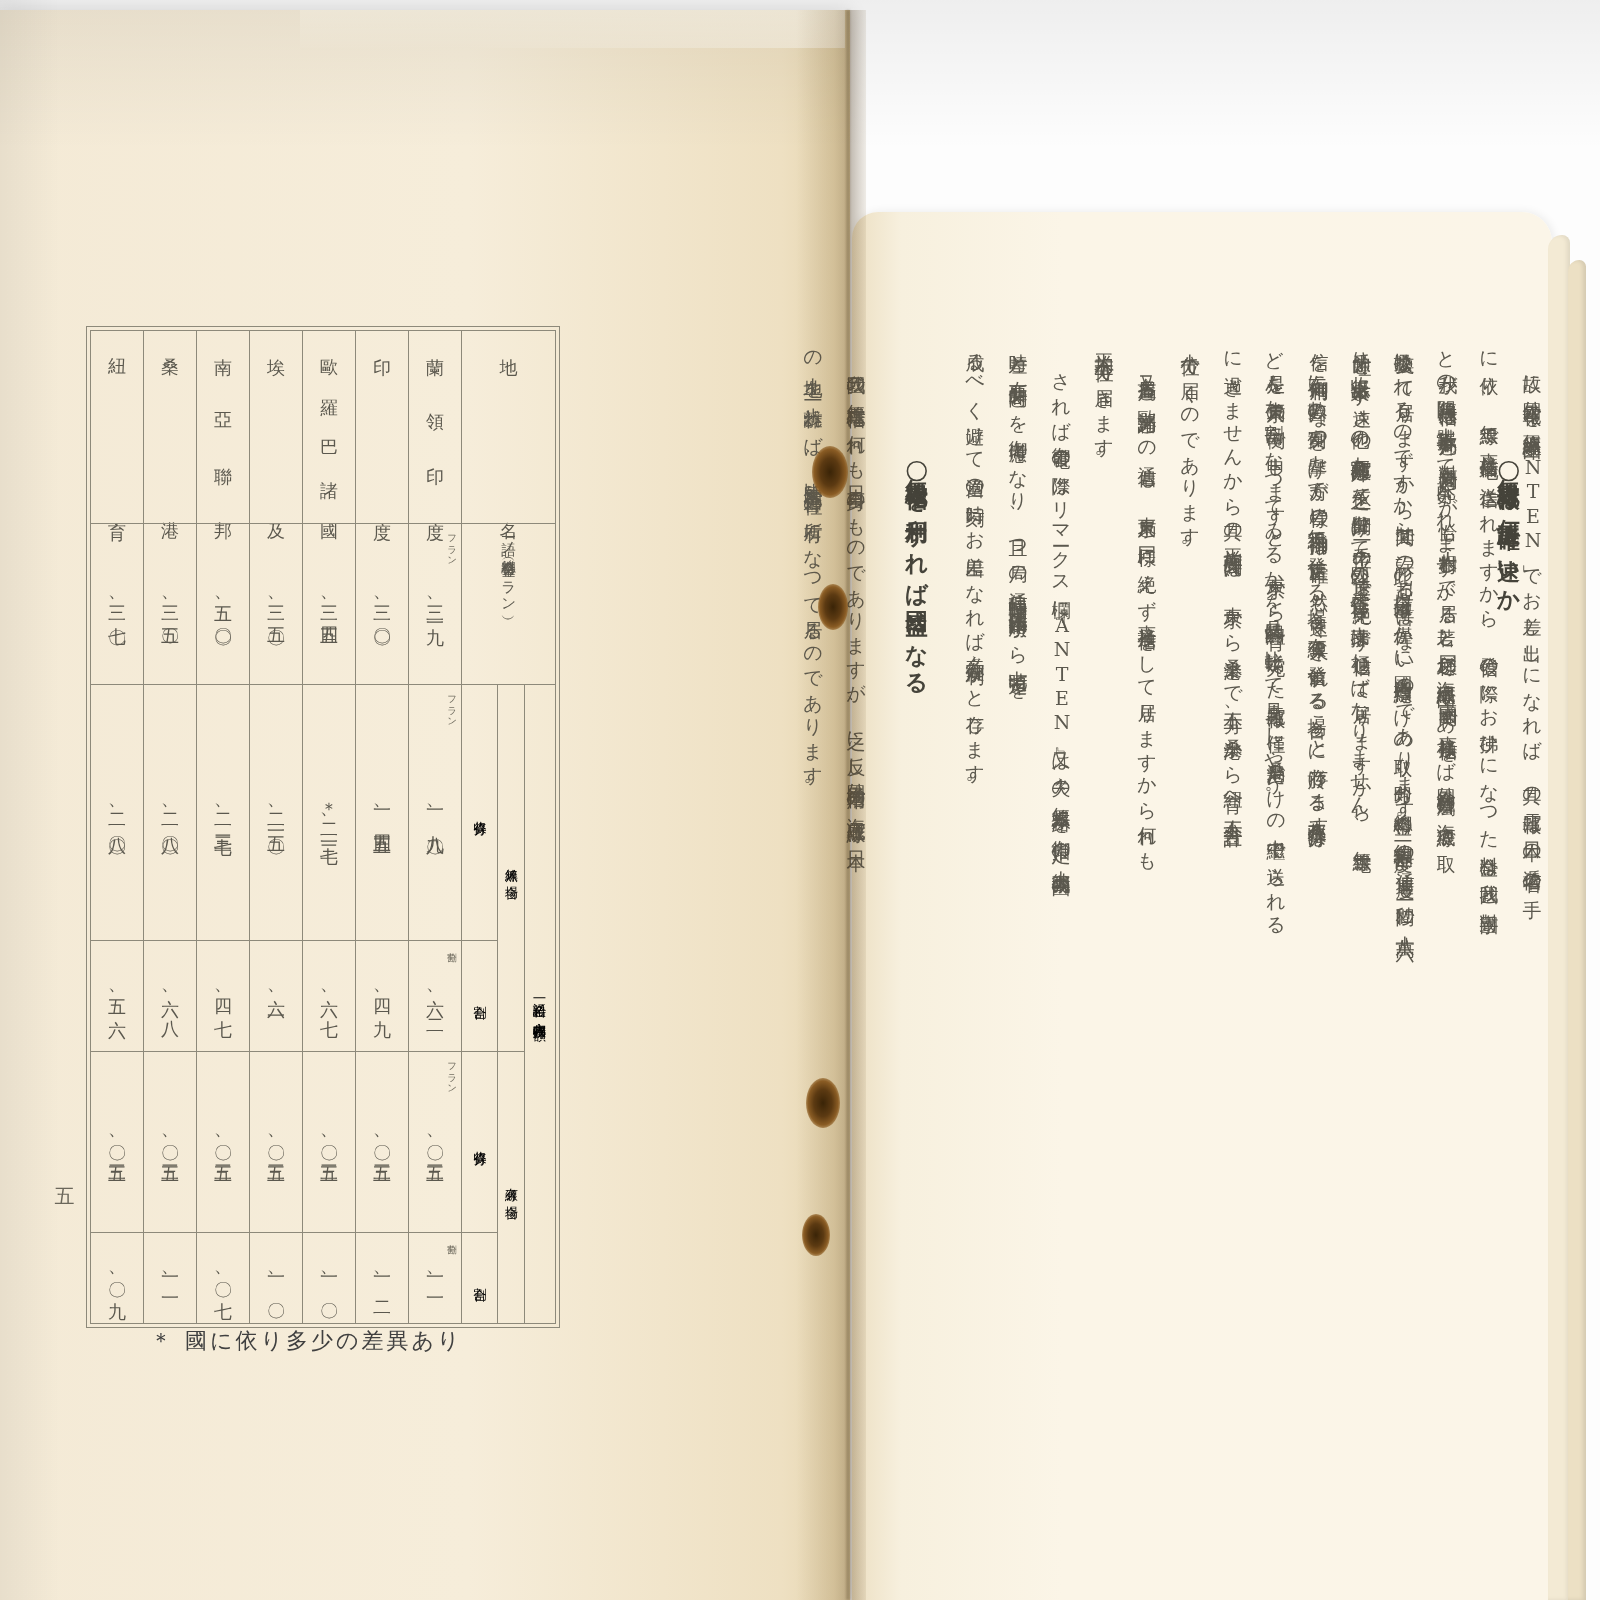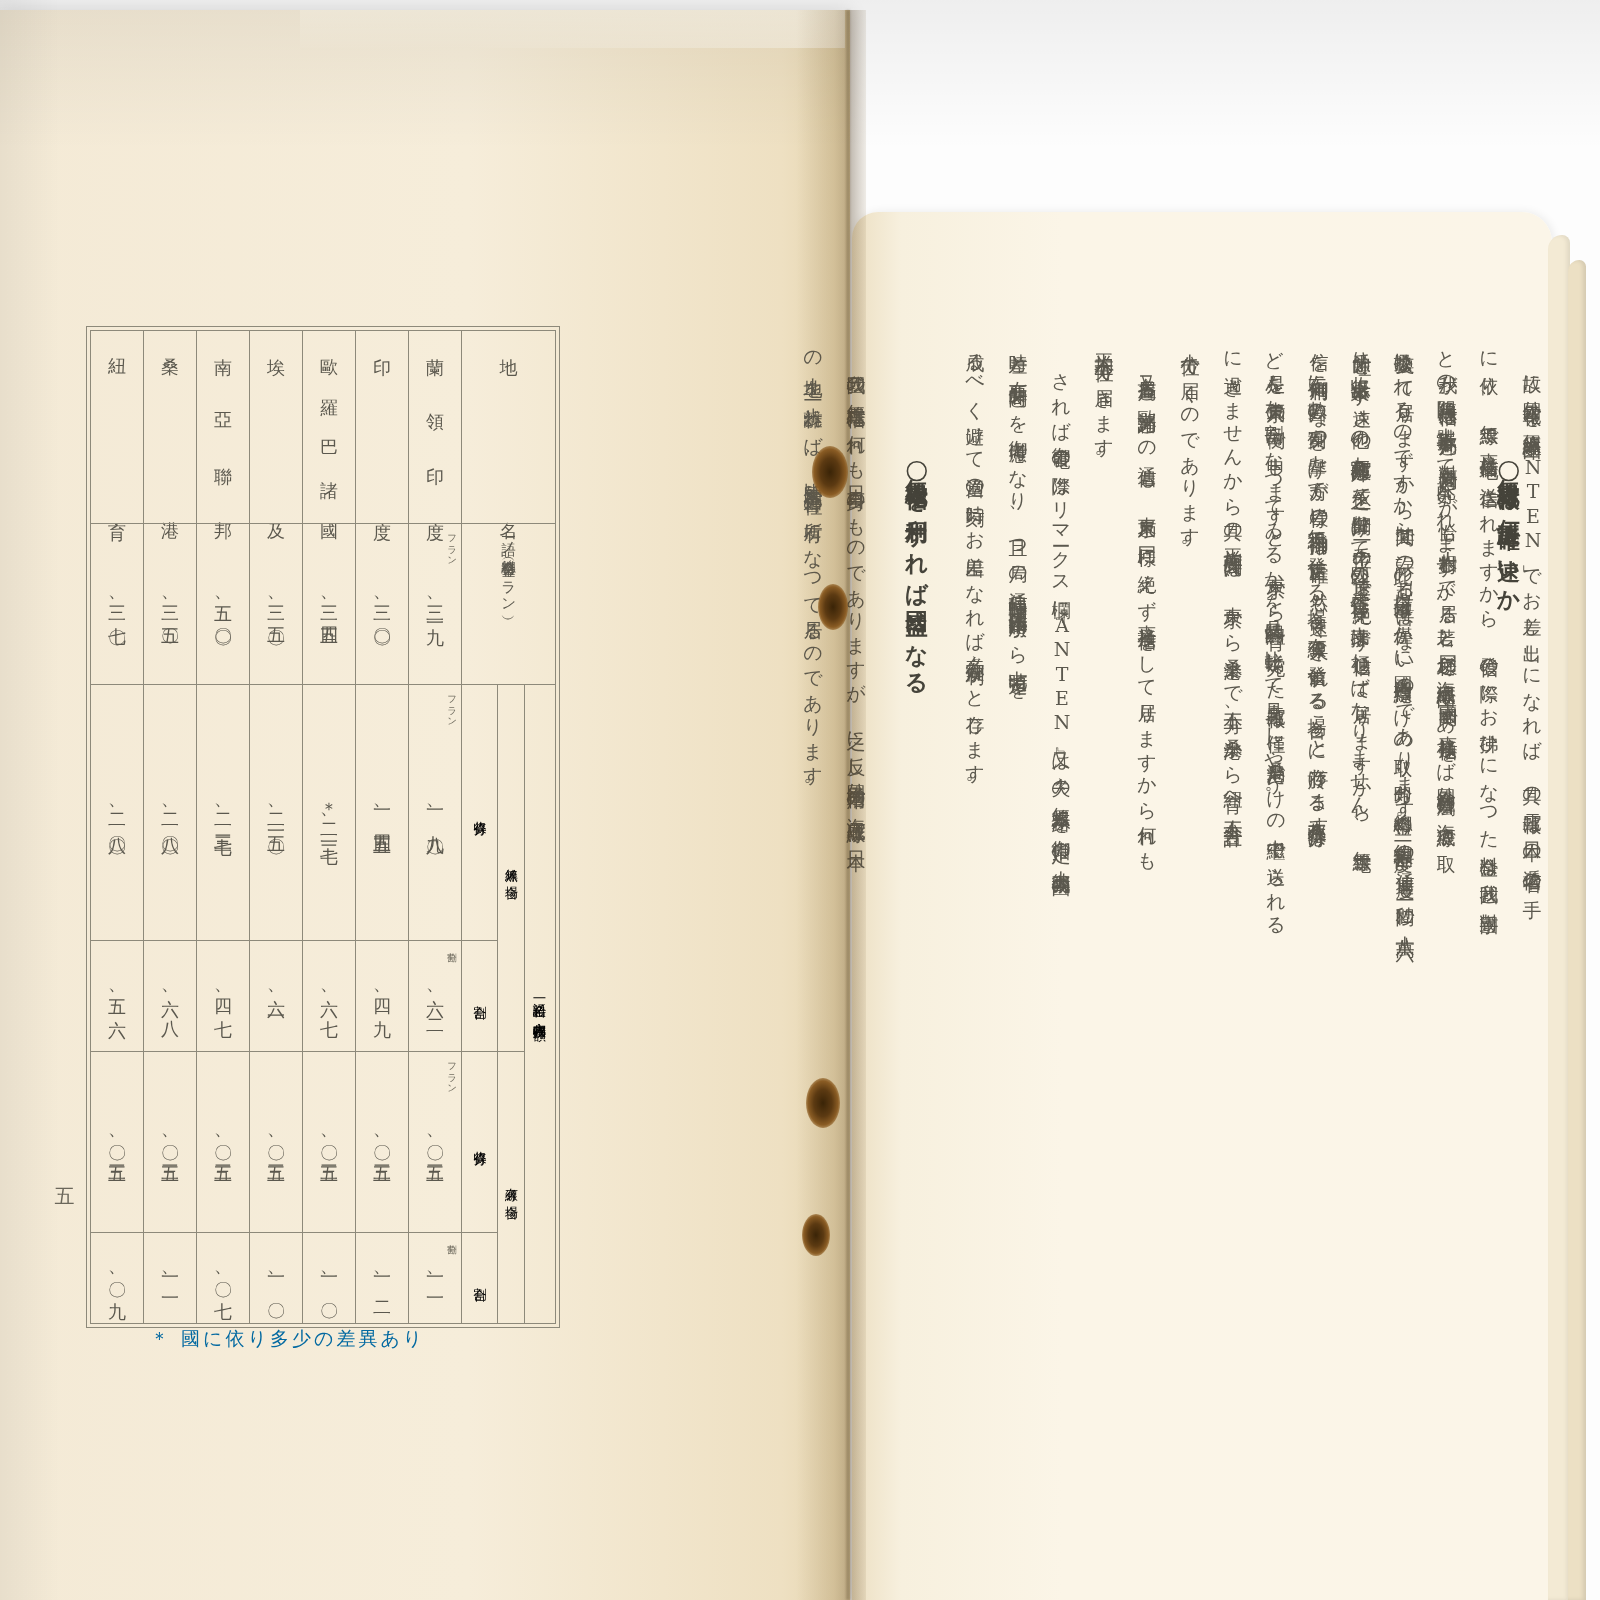--- a/index.html
+++ b/index.html
@@ -78,21 +78,21 @@
   .hd-case{width:26px;display:flex;align-items:center;justify-content:center;border-left:1px solid #8d897a;}
   .hd-case .vt{font-size:13px;letter-spacing:1px;}
   .hd-rc{flex:1;display:flex;flex-direction:column;}
   .hd-rcell{display:flex;align-items:center;justify-content:center;}
   .hd-rcell .vt{font-size:13px;letter-spacing:1px;}
   .hd-rcell.r1{height:255px;}
   .hd-rcell.r2{height:110px;border-top:1px solid #8d897a;}
   .hd-rcell.r3{height:180px;}
   .hd-rcell.r4{height:90px;border-top:1px solid #8d897a;}
 
-  .footnote{position:absolute;left:150px;top:1326px;font-size:19px;letter-spacing:3px;color:#0369a1;z-index:2;}
+  .footnote{position:absolute;left:150px;top:1326px;font-size:22px;letter-spacing:3px;color:#404040;z-index:2;}
   .page-num{position:absolute;left:52px;top:1172px;font-size:20px;color:#6b675b;
         writing-mode:vertical-rl;text-orientation:upright;z-index:2;}
 </style>
 </head>
 <body>
 
 <div id="canvas">
 
   <div class="left-page"></div>
   <div class="left-page-topsliver"></div>

